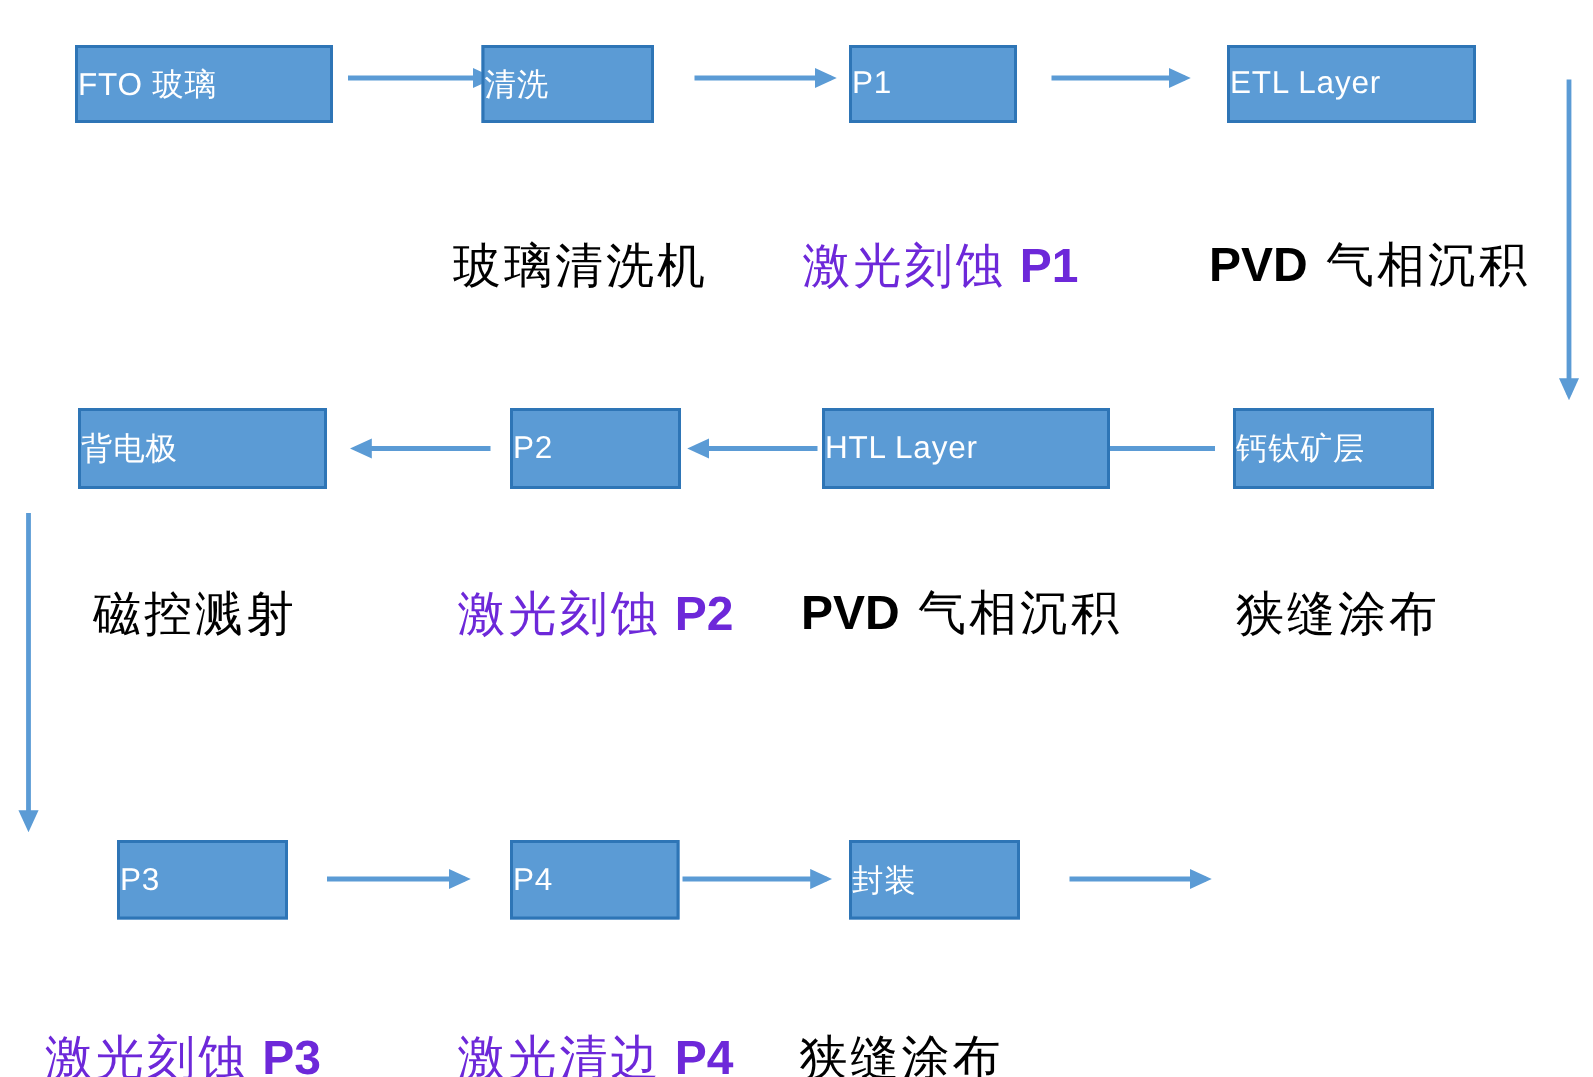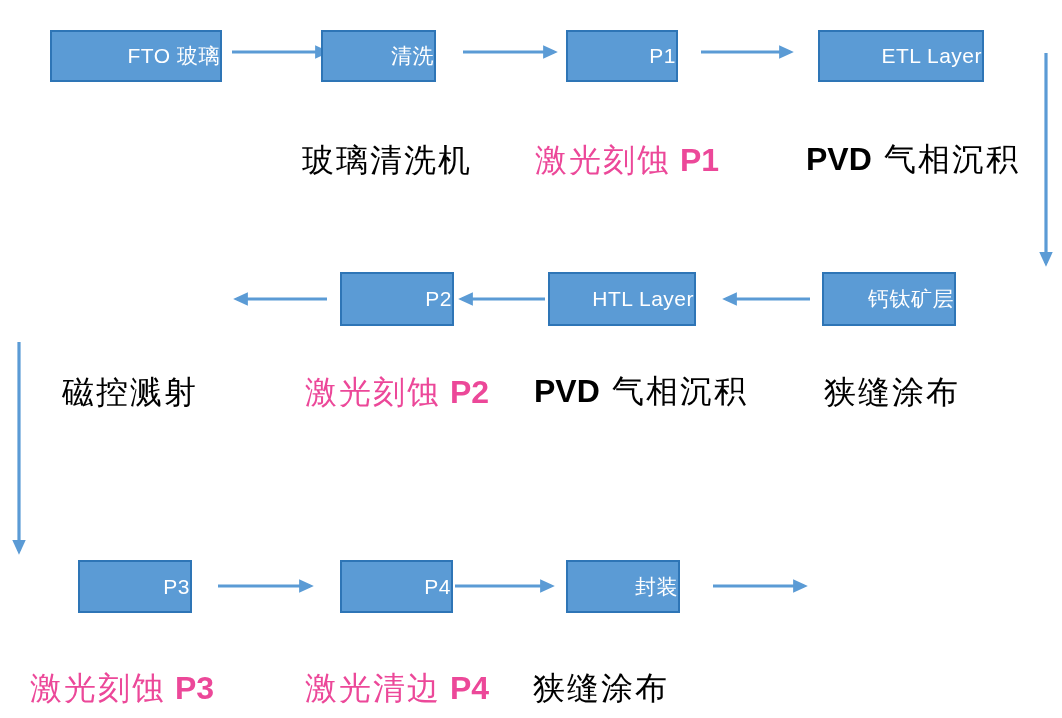--- a/index.html
+++ b/index.html
@@ -23,45 +23,46 @@
     height: 718px;
   }
   .box {
     position: absolute;
     box-sizing: border-box;
     background: #5B9BD5;
     border: 2.5px solid #2E75B6;
     color: #ffffff;
     display: flex;
     align-items: center;
-    justify-content: flex-end;
+    justify-content: flex-start;
     font-size: 21px;
     font-family: "Liberation Sans", "DejaVu Sans", sans-serif;
     letter-spacing: 0.5px;
     white-space: nowrap;
   }
   .ann {
     position: absolute;
     font-family: "DejaVu Serif", "Liberation Serif", serif;
     font-size: 32px;
     line-height: 36px;
     color: #000000;
     white-space: nowrap;
+    margin-top: 17px;
   }
   .ann .cn {
     font-family: "DejaVu Serif", "Liberation Serif", serif;
     letter-spacing: 2px;
   }
   .ann .latin {
     font-family: "Liberation Sans", "DejaVu Sans", sans-serif;
     font-weight: 600;
     letter-spacing: 0;
   }
   .ann.red {
-    color: #ec4899;
+    color: #6d28d9;
   }
 </style>
 </head>
 <body>
 
 <div id="canvas">
 
   <svg id="arrow-layer" viewBox="0 0 1062 718" xmlns="http://www.w3.org/2000/svg">
     <defs>
       <marker id="arr" markerWidth="4.6" markerHeight="4.2" refX="3.4" refY="2.1" orient="auto" markerUnits="strokeWidth">
@@ -94,24 +95,27 @@
   <div class="box" style="left:321px;top:30px;width:115px;height:52px">
     <span>清洗</span>
   </div>
   <div class="box" style="left:566px;top:30px;width:112px;height:52px">
     <span>P1</span>
   </div>
   <div class="box" style="left:818px;top:30px;width:166px;height:52px">
     <span>ETL Layer</span>
   </div>
 
+  <div class="box" style="left:52px;top:272px;width:166px;height:54px">
+    <span>背电极</span>
+  </div>
   <div class="box" style="left:340px;top:272px;width:114px;height:54px">
     <span>P2</span>
   </div>
-  <div class="box" style="left:548px;top:272px;width:148px;height:54px">
+  <div class="box" style="left:548px;top:272px;width:192px;height:54px">
     <span>HTL Layer</span>
   </div>
   <div class="box" style="left:822px;top:272px;width:134px;height:54px">
     <span>钙钛矿层</span>
   </div>
 
   <div class="box" style="left:78px;top:560px;width:114px;height:53px">
     <span>P3</span>
   </div>
   <div class="box" style="left:340px;top:560px;width:113px;height:53px">

